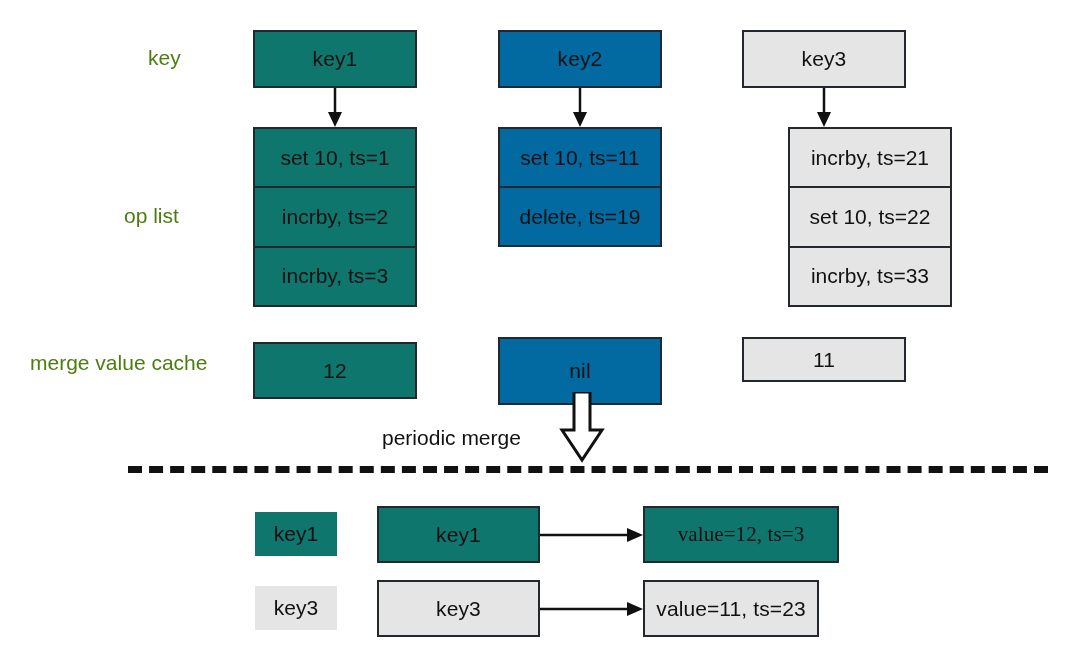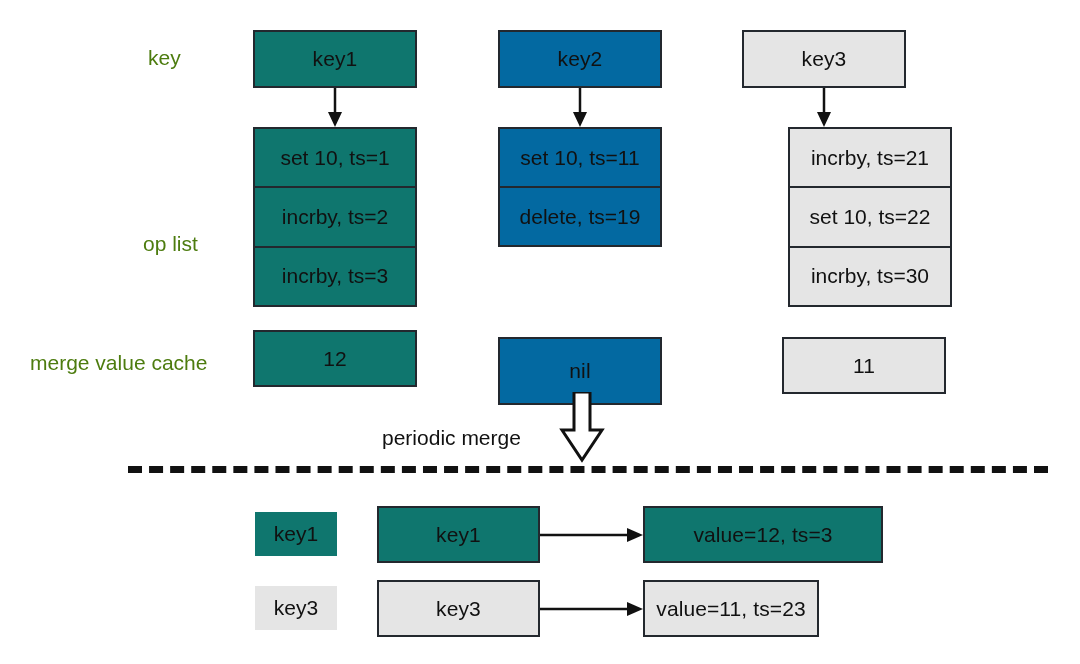--- a/index.html
+++ b/index.html
@@ -81,37 +81,37 @@
     color:#111;
     white-space:nowrap;
   }
 </style>
 </head>
 <body>
 
 <div id="stage">
 
   <div class="row-label" style="left:148px;top:46px;">key</div>
-  <div class="row-label" style="left:143px;top:204px;margin-top:28px;">op list</div>
+  <div class="row-label" style="left:124px;top:204px;">op list</div>
   <div class="row-label" style="left:30px;top:351px;">merge value cache</div>
 
   <div class="box fill-yellow" style="left:253px;top:30px;width:164px;height:58px;">key1</div>
 
   <svg class="vconn" style="left:320px;top:88px;" width="30" height="40" viewBox="0 0 30 40">
     <line x1="15" y1="0" x2="15" y2="30" stroke="#111" stroke-width="2.5"></line>
     <polygon points="15,39 8,24 22,24" fill="#111"></polygon>
   </svg>
 
   <div class="oplist fill-yellow" style="left:253px;top:127px;width:164px;height:180px;">
     <div class="op">set 10, ts=1</div>
     <div class="op">incrby, ts=2</div>
     <div class="op">incrby, ts=3</div>
   </div>
 
-  <div class="box fill-yellow" style="left:253px;top:330px;width:164px;height:57px;">12</div>
+  <div class="box fill-yellow" style="left:253px;top:342px;width:164px;height:57px;">12</div>
 
   <div class="box fill-green" style="left:498px;top:30px;width:164px;height:58px;">key2</div>
 
   <svg class="vconn" style="left:565px;top:88px;" width="30" height="40" viewBox="0 0 30 40">
     <line x1="15" y1="0" x2="15" y2="30" stroke="#111" stroke-width="2.5"></line>
     <polygon points="15,39 8,24 22,24" fill="#111"></polygon>
   </svg>
 
   <div class="oplist fill-green" style="left:498px;top:127px;width:164px;height:120px;">
     <div class="op">set 10, ts=11</div>
@@ -123,43 +123,43 @@
   <div class="box fill-blue" style="left:742px;top:30px;width:164px;height:58px;">key3</div>
 
   <svg class="vconn" style="left:809px;top:88px;" width="30" height="40" viewBox="0 0 30 40">
     <line x1="15" y1="0" x2="15" y2="30" stroke="#111" stroke-width="2.5"></line>
     <polygon points="15,39 8,24 22,24" fill="#111"></polygon>
   </svg>
 
   <div class="oplist fill-blue" style="left:742px;top:127px;width:164px;height:180px;margin-left:46px;">
     <div class="op">incrby, ts=21</div>
     <div class="op">set 10, ts=22</div>
-    <div class="op">incrby, ts=30</div>
+    <div class="op">incrby, ts=33</div>
   </div>
 
-  <div class="box fill-blue" style="left:782px;top:337px;width:164px;height:57px;">11</div>
+  <div class="box fill-blue" style="left:742px;top:337px;width:164px;height:45px;">11</div>
 
   <svg class="merge-arrow" style="left:552px;top:392px;" width="60" height="72" viewBox="0 0 60 72">
     <polygon points="22,0 38,0 38,38 50,38 30,68 10,38 22,38" fill="#ffffff" stroke="#111" stroke-width="3" stroke-linejoin="miter"></polygon>
   </svg>
 
   <div class="merge-label" style="left:363px;top:426px;margin-left:19px;">periodic merge</div>
 
   <div class="dashed-sep" style="left:128px;top:466px;width:920px;"></div>
 
   <div class="chip fill-yellow" style="left:255px;top:512px;width:82px;height:44px;">key1</div>
 
   <div class="box fill-yellow" style="left:377px;top:506px;width:163px;height:57px;">key1</div>
 
   <svg class="hconn" style="left:540px;top:520px;" width="104" height="30" viewBox="0 0 104 30">
     <line x1="0" y1="15" x2="92" y2="15" stroke="#111" stroke-width="2.5"></line>
     <polygon points="103,15 87,8 87,22" fill="#111"></polygon>
   </svg>
 
-  <div class="box fill-yellow" style="left:643px;top:506px;width:240px;height:57px;">value=12,  ts=3</div>
+  <div class="box fill-yellow" style="left:643px;top:506px;width:196px;height:57px;font-family:Liberation Serif, serif;">value=12,  ts=3</div>
 
   <div class="chip fill-blue" style="left:255px;top:586px;width:82px;height:44px;">key3</div>
 
   <div class="box fill-blue" style="left:377px;top:580px;width:163px;height:57px;">key3</div>
 
   <svg class="hconn" style="left:540px;top:594px;" width="104" height="30" viewBox="0 0 104 30">
     <line x1="0" y1="15" x2="92" y2="15" stroke="#111" stroke-width="2.5"></line>
     <polygon points="103,15 87,8 87,22" fill="#111"></polygon>
   </svg>
 

